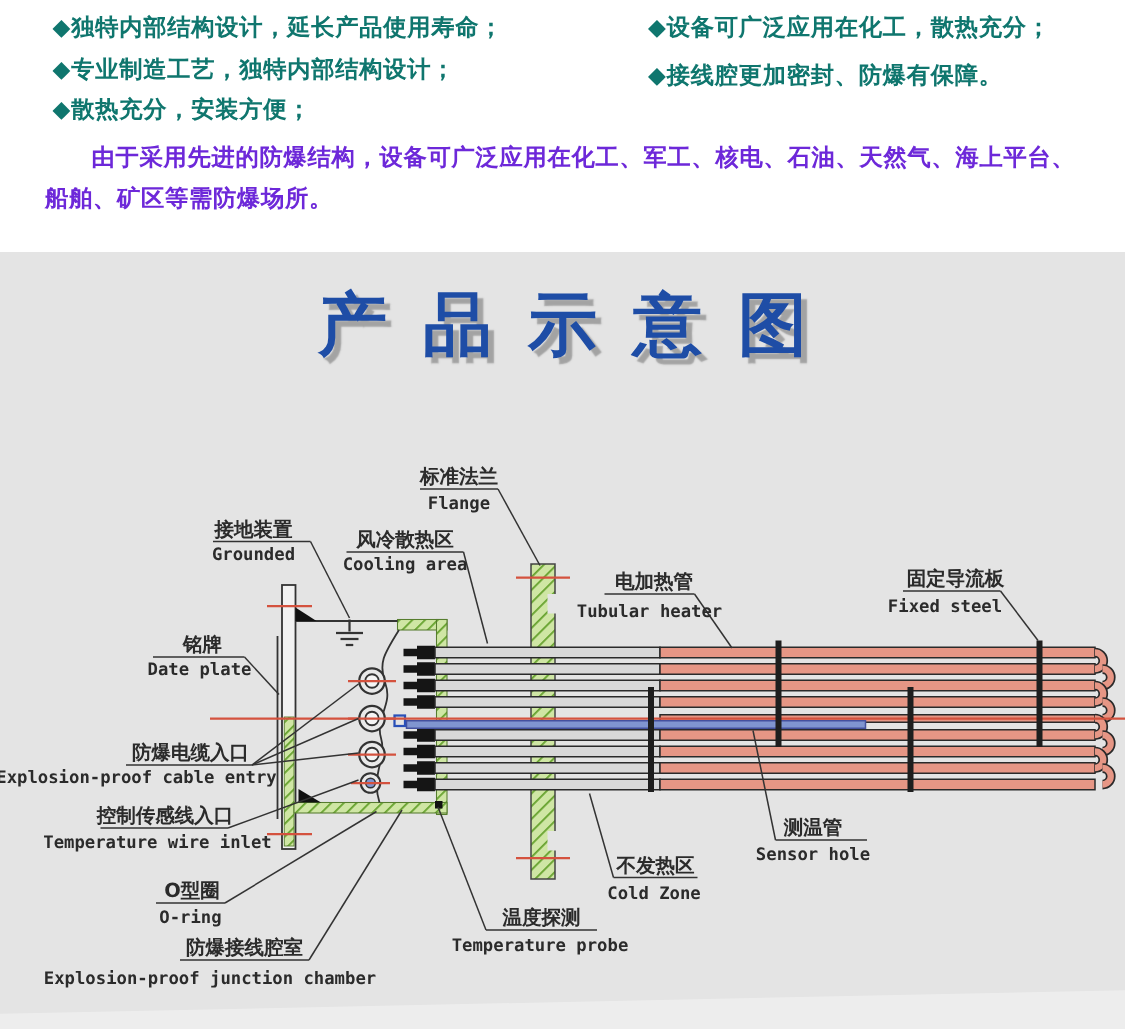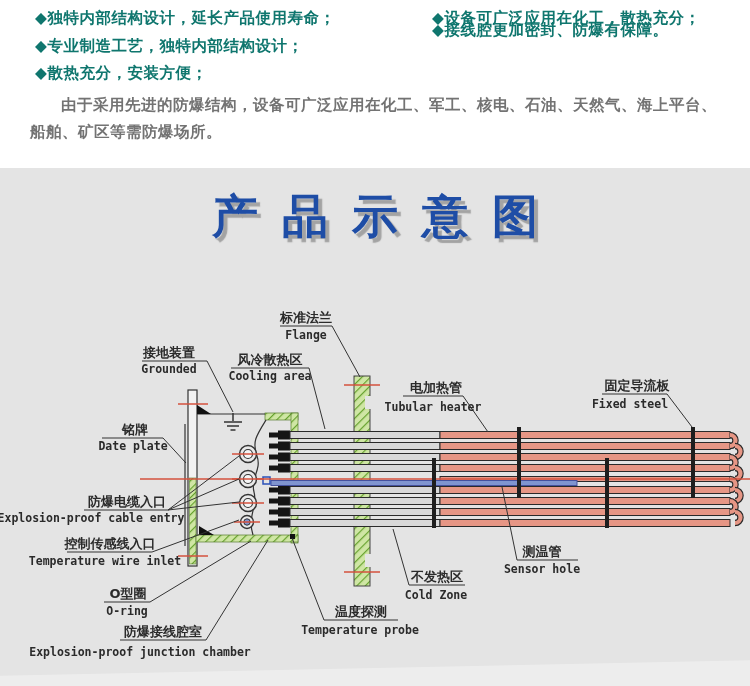--- a/index.html
+++ b/index.html
@@ -1,20 +1,20 @@
 <!DOCTYPE html>
 <html><head>
 <meta charset="utf-8">
 <style>
   html,body{margin:0;padding:0;}
   body{width:750px;height:686px;position:relative;background:#ffffff;
        font-family:"DejaVu Sans","Liberation Sans",sans-serif;overflow:hidden;}
   .bullet{position:absolute;font-size:15.5px;font-weight:bold;color:#0f766e;white-space:nowrap;letter-spacing:.5px;}
   #para{position:absolute;left:30px;top:92px;width:700px;font-size:15.5px;font-weight:bold;
-        color:#737373;line-height:27px;text-indent:2em;letter-spacing:.5px;}
+        color:#6d28d9;line-height:27px;text-indent:2em;letter-spacing:.5px;}
   #gray-section{position:absolute;left:0;top:168px;width:750px;height:518px;background:#e4e4e4;}
   #gray-section:after{content:"";position:absolute;left:-10px;bottom:-8px;width:770px;height:26px;
         background:rgba(255,255,255,0.35);transform:rotate(-1.2deg);}
   #title{position:absolute;left:0;top:186px;width:750px;text-align:center;
          font-size:46px;font-weight:bold;color:#1e4da6;letter-spacing:24px;text-indent:24px;
          text-shadow:4px 4px 1px rgba(110,110,110,0.55);
          font-family:"DejaVu Serif","Liberation Serif",serif;}
   #diagram{position:absolute;left:0;top:295px;}
   text.cn{font:bold 13px "DejaVu Sans","Liberation Sans",sans-serif;fill:#2b2b2b;text-anchor:middle;}
   text.en{font:bold 11.5px "DejaVu Sans Mono","Liberation Mono",monospace;fill:#2b2b2b;text-anchor:middle;}
@@ -23,21 +23,21 @@
   .thin{stroke:#333;stroke-width:1.2;fill:none;}
 </style>
 </head>
 <body>
 
 <div>
   <div class="bullet" style="left:35px;top:8px">◆独特内部结构设计，延长产品使用寿命；</div>
   <div class="bullet" style="left:35px;top:36px">◆专业制造工艺，独特内部结构设计；</div>
   <div class="bullet" style="left:35px;top:63px">◆散热充分，安装方便；</div>
   <div class="bullet" style="left:432px;top:8px">◆设备可广泛应用在化工，散热充分；</div>
-  <div class="bullet" style="left:432px;top:20px">◆接线腔更加密封、防爆有保障。</div>
+  <div class="bullet" style="left:432px;top:40px">◆接线腔更加密封、防爆有保障。</div>
   <div id="para">由于采用先进的防爆结构，设备可广泛应用在化工、军工、核电、石油、天然气、海上平台、船舶、矿区等需防爆场所。</div>
 </div>
 
 <div id="gray-section"></div>
 <div id="title">产品示意图</div>
 
 <svg id="diagram" width="750" height="391" viewBox="0 295 750 391" xmlns="http://www.w3.org/2000/svg">
   <defs>
     <pattern id="hatch" patternUnits="userSpaceOnUse" width="6" height="6" patternTransform="rotate(45)">
       <rect width="6" height="6" fill="#cfe6a4"></rect>

